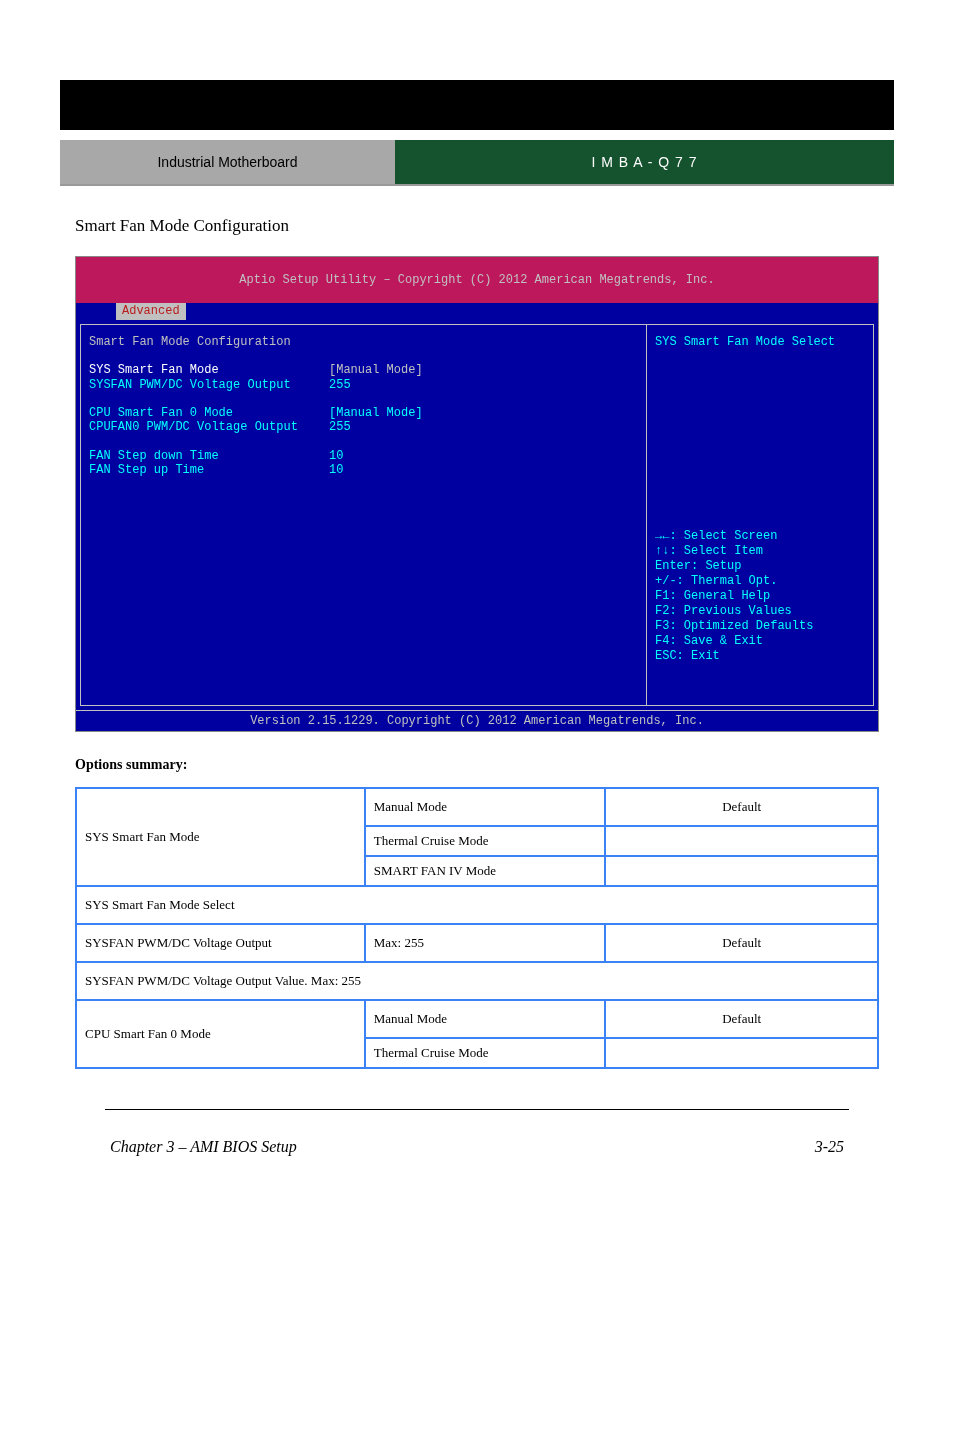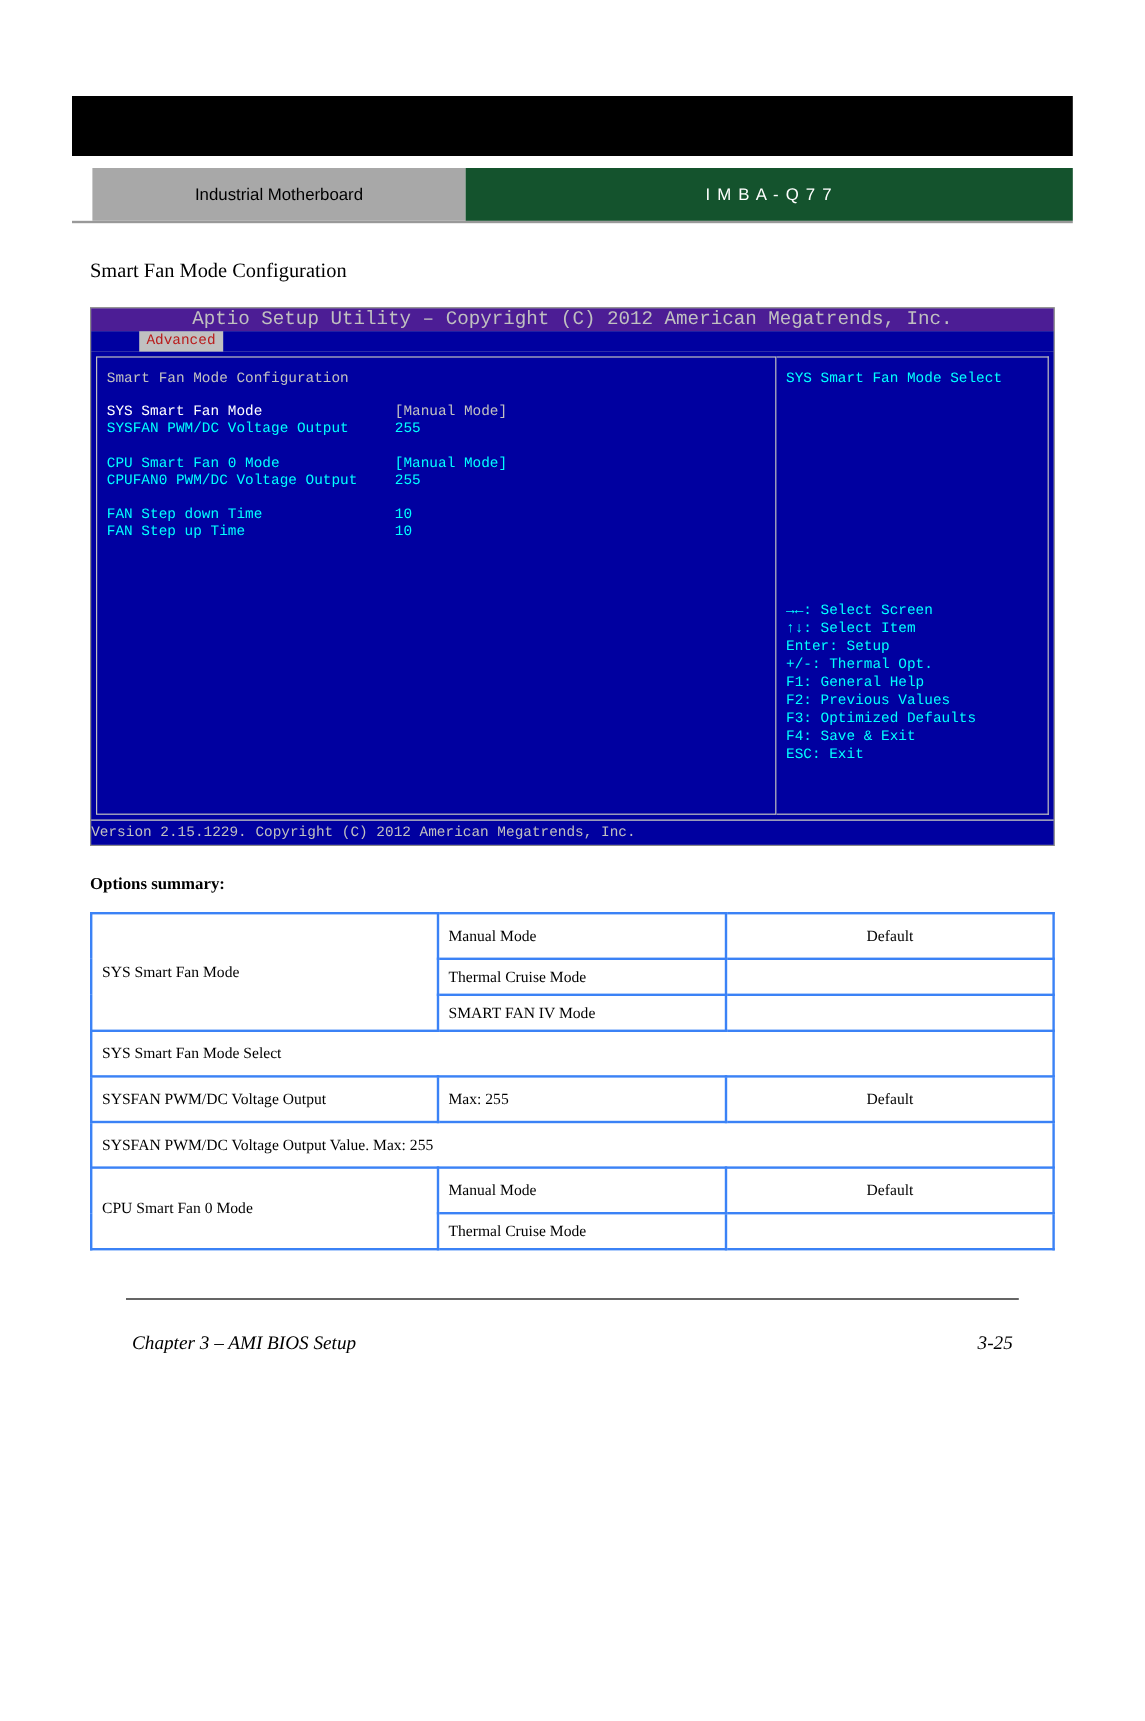--- a/index.html
+++ b/index.html
@@ -20,27 +20,26 @@
       height: 50px;
       margin-bottom: 10px;
     }
     .header-bar {
       display: flex;
       height: 44px;
       border-bottom: 2px solid #999;
     }
     .header-left {
       background: #a8a8a8;
-      width: 311px;
+      width: 335px;
       display: flex;
       align-items: center;
       justify-content: center;
       color: #000;
       font-size: 14px;
-      margin-left: 17px;
     }
     .header-right {
       background: #14532d;
       flex: 1;
       display: flex;
       align-items: center;
       justify-content: center;
       color: #fff;
       font-size: 14px;
       letter-spacing: 1px;
@@ -54,25 +53,25 @@
     }
     .bios-screenshot {
       margin: 20px 15px 25px 15px;
       border: 1px solid #888;
       background: #c0c0c0;
       font-family: "Courier New", monospace;
       font-size: 12px;
       line-height: 1.2;
     }
     .bios-top-bar {
-      background: #4c1d95;
+      background: #be185d;
       color: #c0c0c0;
       text-align: center;
-      padding: 0 0;
-      font-size: 16px;
+      padding: 16px 0;
+      font-size: 12px;
     }
     .bios-tab-row {
       background: #0000a0;
       padding-left: 40px;
     }
     .bios-tab-active {
       display: inline-block;
       background: #c0c0c0;
       color: #b91c1c;
       padding: 1px 6px;
@@ -130,21 +129,21 @@
       margin-top: 180px;
       font-size: 12px;
       line-height: 1.25;
     }
     .bios-side-help div {
       color: #00ffff;
     }
     .bios-bottom-bar {
       background: #0000a0;
       color: #c0c0c0;
-      text-align: left;
+      text-align: center;
       padding: 3px 0;
       border-top: 1px solid #c0c0c0;
       font-size: 12px;
     }
     .options-label {
       font-family: serif;
       font-size: 14px;
       margin-left: 15px;
       margin-bottom: 14px;
       font-weight: bold;

